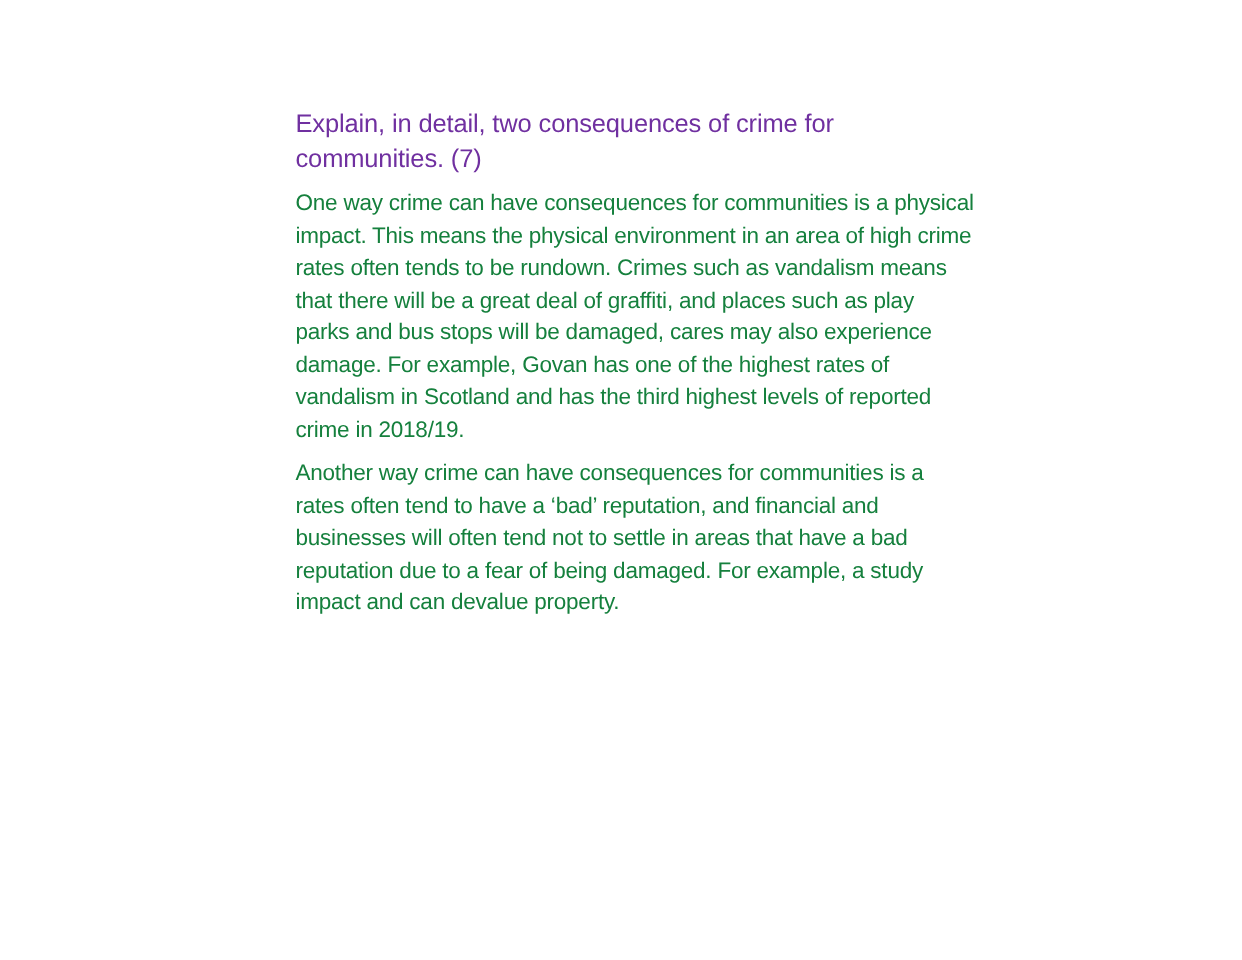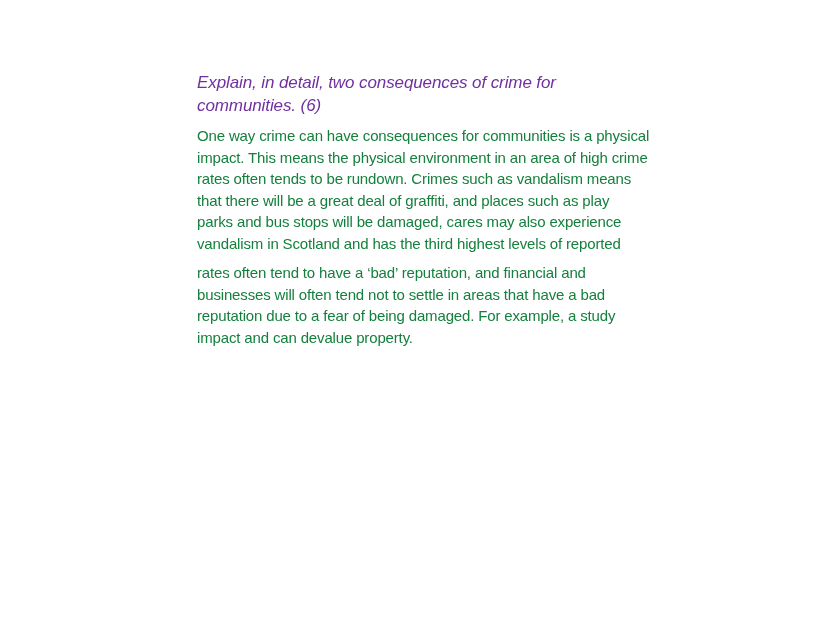--- a/index.html
+++ b/index.html
@@ -20,51 +20,53 @@
       top: 71px;
       width: 480px;
     }
     .heading {
       color: #7030a0;
       font-size: 17px;
       line-height: 23px;
       margin: 0 0 8px 0;
       font-weight: normal;
       letter-spacing: -0.1px;
-      font-style: italic;
     }
     .heading .line, .para .line {
       display: block;
       white-space: nowrap;
     }
     .para {
       color: #15803d;
       font-size: 15px;
       line-height: 21.5px;
       margin: 0 0 8px 0;
       letter-spacing: -0.15px;
     }
   </style>
 </head>
 <body>
 
 <div class="page">
   <h2 class="heading">
     <span class="line">Explain, in detail, two consequences of crime for</span>
-    <span class="line">communities. (6)</span>
+    <span class="line">communities. (7)</span>
   </h2>
 
   <p class="para">
     <span class="line">One way crime can have consequences for communities is a physical</span>
     <span class="line">impact. This means the physical environment in an area of high crime</span>
     <span class="line">rates often tends to be rundown. Crimes such as vandalism means</span>
     <span class="line">that there will be a great deal of graffiti, and places such as play</span>
     <span class="line">parks and bus stops will be damaged, cares may also experience</span>
+    <span class="line">damage. For example, Govan has one of the highest rates of</span>
     <span class="line">vandalism in Scotland and has the third highest levels of reported</span>
+    <span class="line">crime in 2018/19.</span>
   </p>
 
   <p class="para">
+    <span class="line">Another way crime can have consequences for communities is a</span>
     <span class="line">rates often tend to have a ‘bad’ reputation, and financial and</span>
     <span class="line">businesses will often tend not to settle in areas that have a bad</span>
     <span class="line">reputation due to a fear of being damaged. For example, a study</span>
     <span class="line">impact and can devalue property.</span>
   </p>
 </div>
 
 </body></html>

